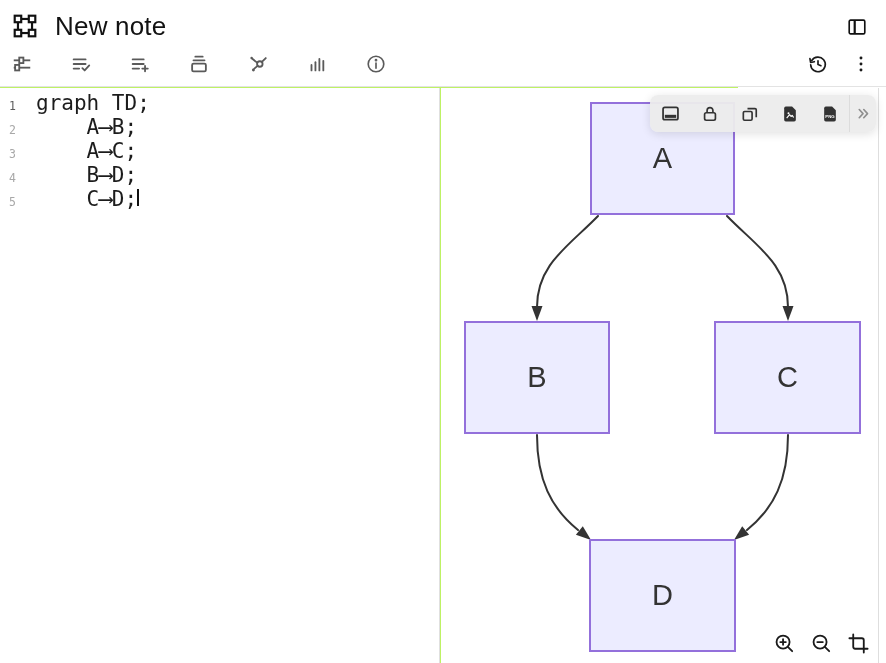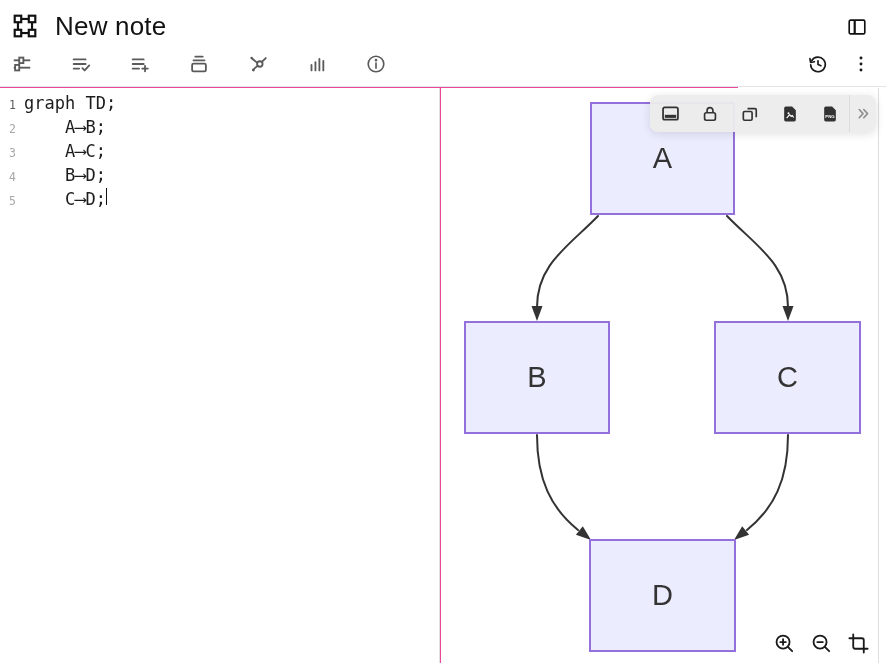--- a/index.html
+++ b/index.html
@@ -1,18 +1,18 @@
 <!DOCTYPE html>
 <html><head>
 <meta charset="utf-8">
 <style>
   * { margin:0; padding:0; box-sizing:border-box; }
   html,body { width:886px; height:663px; overflow:hidden; background:#fff;
               font-family:"Liberation Sans", sans-serif; }
-  .app { position:relative; width:738px; height:663px; background:#ec4899; }
+  .app { position:relative; width:738px; height:663px; background:#bef264; }
 
   
   .header { position:absolute; top:0; left:0; width:886px; height:87px;
             border-bottom:1px solid #e3e3e3; background:#fff; }
   .title-row { position:absolute; top:8px; left:0; width:886px; height:36px; display:flex; align-items:center; }
   .frame-badge { width:26px; height:26px; margin-left:12px; display:flex; align-items:center; justify-content:center; }
   .page-title { font-size:26px; font-weight:500; color:#121212; margin-left:17px; letter-spacing:0.2px; }
   .panel-toggle { position:absolute; right:14px; top:4px; width:30px; height:30px; display:flex; align-items:center; justify-content:center; background:none; border:none; cursor:pointer; }
 
   .actions-row { position:absolute; top:47px; left:0; width:886px; height:34px; display:flex; align-items:center; }
@@ -20,21 +20,21 @@
   .act-left { display:flex; gap:23px; padding-left:4px; }
   .act-right { display:flex; gap:7px; margin-left:auto; padding-right:7px; }
 
   
   .editor { position:absolute; top:88px; left:0; width:440px; height:575px; background:#fff;
             border-right:1px solid #e0e0e0; padding-top:3px;
             font-family:"DejaVu Sans Mono","Liberation Mono",monospace; }
   .code-line { display:flex; height:24px; line-height:24px; align-items:baseline; }
   .gutter { width:16px; text-align:right; font-size:11.5px; color:#a8a8a8; line-height:24px; flex:none; }
   .gutter.active { color:#5d5d5d; }
-  .code-text { margin-left:8px; font-size:17px; color:#1c1c1c; white-space:pre; line-height:24px; }
+  .code-text { margin-left:20px; font-size:21px; color:#1c1c1c; white-space:pre; line-height:24px; }
   .caret { display:inline-block; width:1.5px; height:17px; background:#111; vertical-align:-3px; }
 
   
   .canvas { position:absolute; top:88px; left:441px; width:445px; height:575px; background:#fff; }
   .canvas-scroll-edge { position:absolute; top:0; right:7px; width:1px; height:575px; background:#dedede; }
   .edges-svg { position:absolute; top:0; left:0; width:445px; height:575px; }
   .node { position:absolute; background:#ECECFF; border:2px solid #9370DB;
           display:flex; align-items:center; justify-content:center;
           font-size:29px; color:#333; cursor:pointer; }
   .node-a { left:149px; top:14px;  width:145px; height:113px; }

